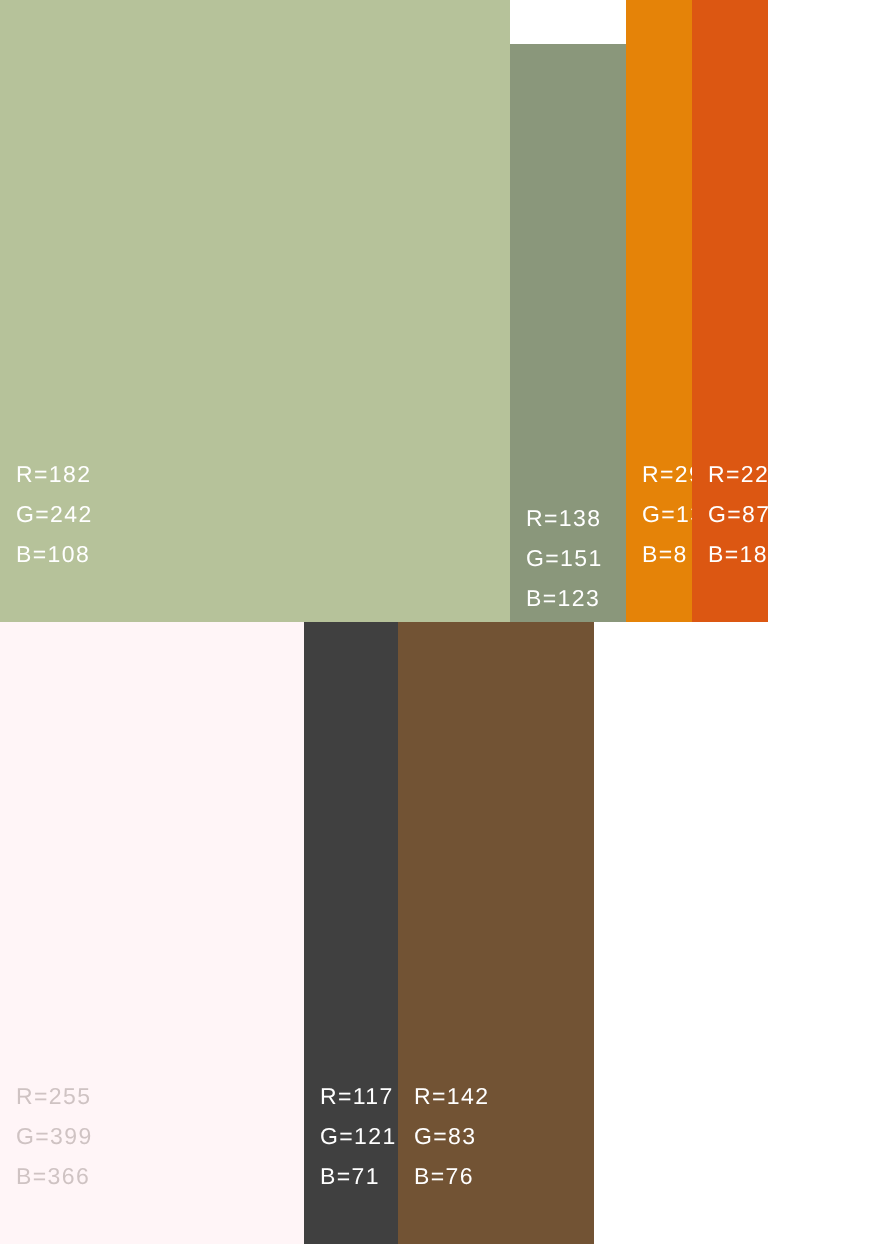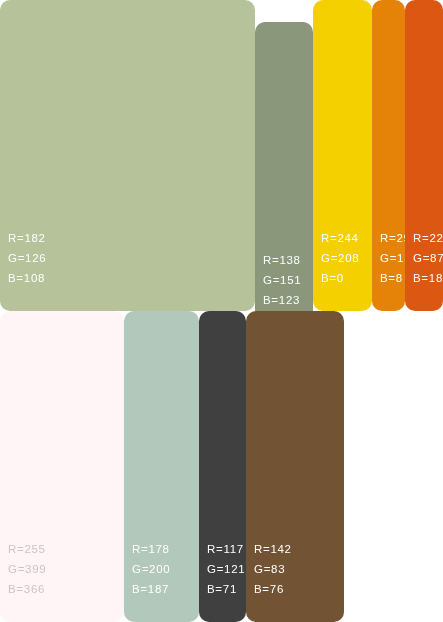--- a/index.html
+++ b/index.html
@@ -34,21 +34,20 @@
   }
   #row-bottom {
     top: 311px;
     height: 311px;
   }
   .swatch {
     position: relative;
     height: 100%;
     flex: 0 0 auto;
     overflow: hidden;
-    border-radius: 10px;
   }
   .swatch-labels {
     position: absolute;
     left: 8px;
     bottom: 23px;
     white-space: nowrap;
     line-height: 20px;
     font-size: 11.5px;
     letter-spacing: 0.7px;
     font-family: "Liberation Sans", sans-serif;
@@ -60,66 +59,52 @@
 </style>
 </head>
 <body>
 
 <div id="palette-board">
 
   <div class="palette-row" id="row-top">
       <div class="swatch" style="width: 255px; background: rgb(182, 194, 154);">
         <div class="swatch-labels" style="color: rgb(255, 255, 255);">
           <span class="chan">R=182</span>
-          <span class="chan">G=126</span>
+          <span class="chan">G=242</span>
           <span class="chan">B=108</span>
         </div>
       </div>
       <div class="swatch" style="width: 58px; background: rgb(138, 151, 123); margin-top: 22px;">
         <div class="swatch-labels" style="color: rgb(255, 255, 255);">
           <span class="chan">R=138</span>
           <span class="chan">G=151</span>
           <span class="chan">B=123</span>
-        </div>
-      </div>
-      <div class="swatch" style="width: 59px; background: rgb(244, 208, 0);">
-        <div class="swatch-labels" style="color: rgb(255, 255, 255);">
-          <span class="chan">R=244</span>
-          <span class="chan">G=208</span>
-          <span class="chan">B=0</span>
         </div>
       </div>
       <div class="swatch" style="width: 33px; background: rgb(229, 131, 8);">
         <div class="swatch-labels" style="color: rgb(255, 255, 255);">
           <span class="chan">R=29</span>
           <span class="chan">G=131</span>
           <span class="chan">B=8</span>
         </div>
       </div>
       <div class="swatch" style="width: 38px; background: rgb(220, 87, 18);">
         <div class="swatch-labels" style="color: rgb(255, 255, 255);">
           <span class="chan">R=220</span>
           <span class="chan">G=87</span>
           <span class="chan">B=18</span>
         </div>
       </div>
     </div>
   <div class="palette-row" id="row-bottom">
-      <div class="swatch" style="width: 124px; background: rgb(255, 245, 247);">
+      <div class="swatch" style="width: 152px; background: rgb(255, 245, 247);">
         <div class="swatch-labels" style="color: rgb(207, 195, 195);">
           <span class="chan">R=255</span>
           <span class="chan">G=399</span>
           <span class="chan">B=366</span>
-        </div>
-      </div>
-      <div class="swatch" style="width: 75px; background: rgb(178, 200, 187);">
-        <div class="swatch-labels" style="color: rgb(255, 255, 255);">
-          <span class="chan">R=178</span>
-          <span class="chan">G=200</span>
-          <span class="chan">B=187</span>
         </div>
       </div>
       <div class="swatch" style="width: 47px; background: #404040;">
         <div class="swatch-labels" style="color: rgb(255, 255, 255);">
           <span class="chan">R=117</span>
           <span class="chan">G=121</span>
           <span class="chan">B=71</span>
         </div>
       </div>
       <div class="swatch" style="width: 98px; background: rgb(114, 83, 52);">

